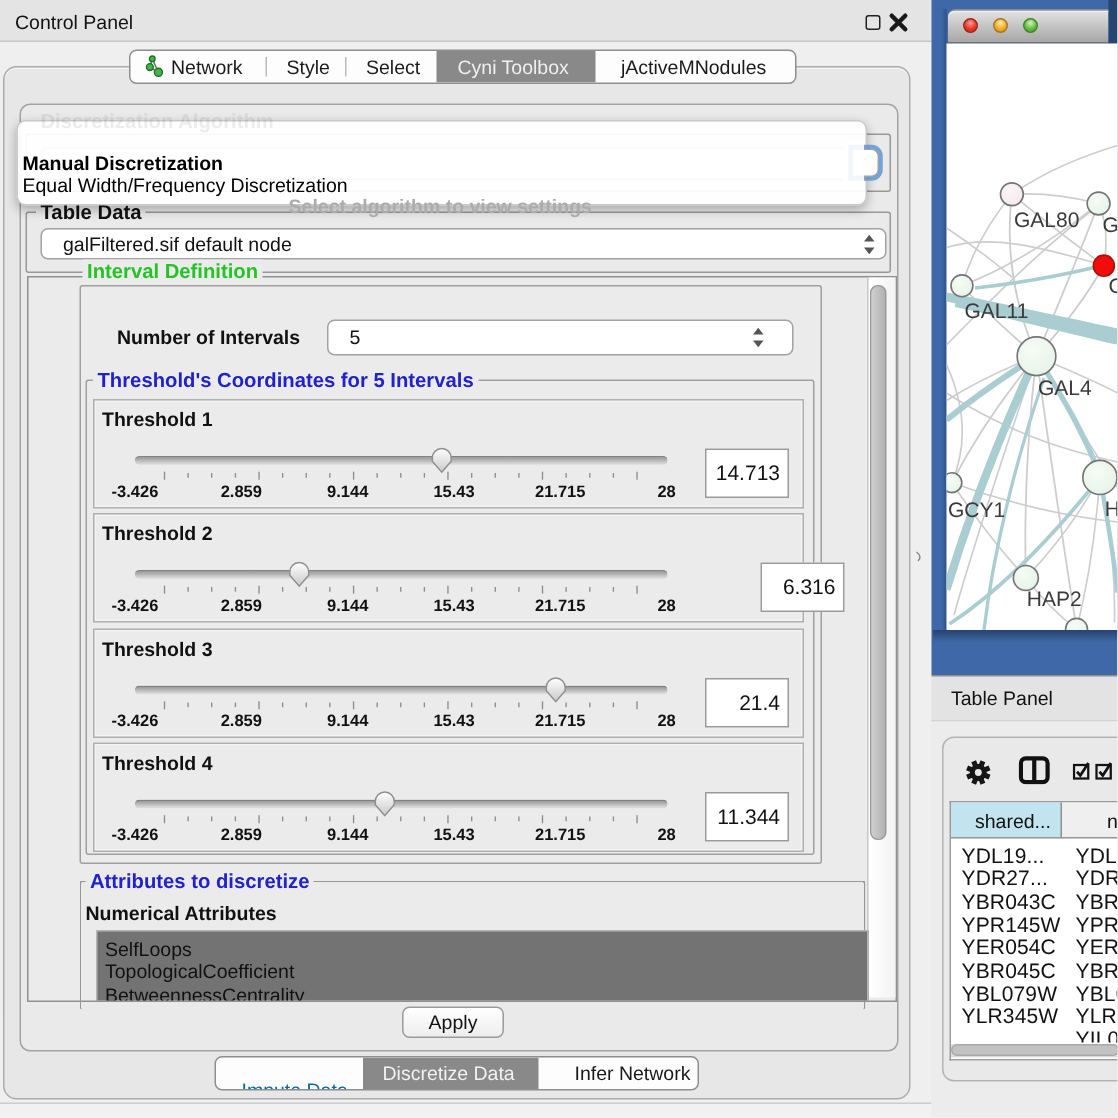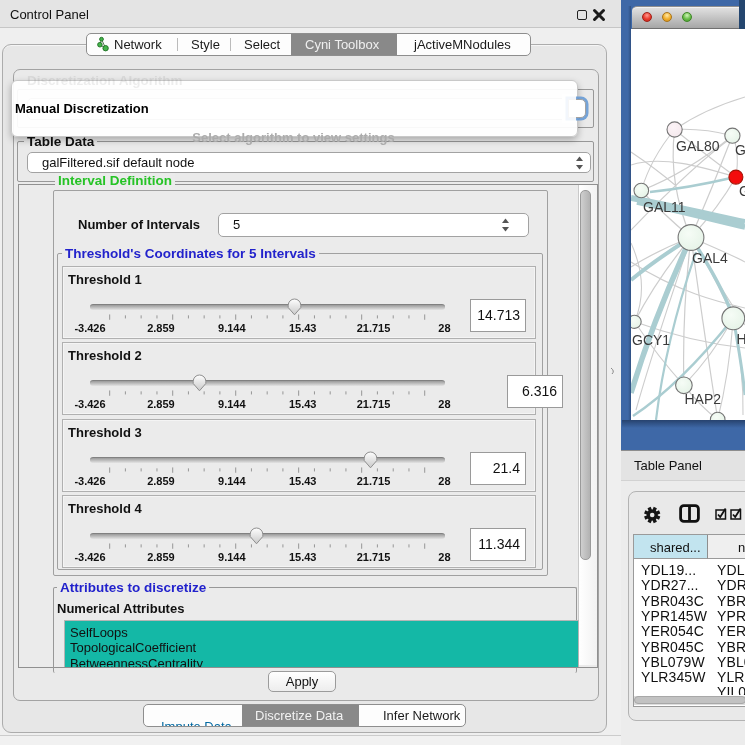--- a/index.html
+++ b/index.html
@@ -253,21 +253,21 @@
       </defs>
 <path d="M 7.5 1 a 6.3 6.3 0 0 1 6.3 6.3 v 2.2 L 7.5 16.8 L 1.2 9.5 v -2.2 A 6.3 6.3 0 0 1 7.5 1 Z" fill="url(#th3)" stroke="#8F8F8F" stroke-width="1"></path>
 </svg>
 <div class="vbox" style="top:528px;">11.344</div>
 
 <div class="abs" style="left:19px;top:185px;width:565px;height:480px;overflow:hidden;pointer-events:none;">
 </div>
 <div class="groupbox" style="left:53px;top:587px;width:522px;height:85px;border-bottom:none;"></div>
 <div class="gtitle" style="left:57px;top:580px;color:#2222CC;background:#EBEBEB;">Attributes to discretize</div>
 <div class="lbl bold" style="left:57px;top:601px;">Numerical Attributes</div>
-<div class="abs" style="left:64px;top:620px;width:513px;height:46px;background:#14b8a6;border:1px solid #B5B5B5;border-bottom:none;overflow:hidden;">
+<div class="abs" style="left:64px;top:620px;width:513px;height:46px;background:#737373;border:1px solid #B5B5B5;border-bottom:none;overflow:hidden;">
   <div class="lbl" style="left:5px;top:4px;">SelfLoops</div>
   <div class="lbl" style="left:5px;top:19px;">TopologicalCoefficient</div>
   <div class="lbl" style="left:5px;top:35px;">BetweennessCentrality</div>
 </div>
 
 <svg class="abs" style="left:610px;top:367px;" width="8" height="8" viewBox="0 0 8 8">
       <path d="M1 1 Q5 4 2 7" stroke="#888" stroke-width="1" fill="none"></path>
     </svg>
 
 <div class="abs" style="left:268px;top:671px;width:66px;height:19px;background:linear-gradient(#FFFFFF,#EDEDED);border:1px solid #9B9B9B;border-radius:5px;text-align:center;line-height:19px;font-size:13px;color:#111;">Apply</div>
@@ -282,20 +282,21 @@
 <div class="abs" style="left:0;top:735px;width:621px;height:10px;background:#F1F1F1;border-top:1px solid #CCC;"></div>
 
 <div class="groupbox" style="left:17px;top:89px;width:575px;height:37px;"></div>
 <div class="combo" style="left:27px;top:98px;width:553px;height:20px;"></div>
 
 <div class="abs" style="left:11px;top:80px;width:565px;height:55px;background:rgba(255,255,255,0.93);border:1px solid #C8C8C8;border-radius:6px;box-shadow:0 3px 7px rgba(0,0,0,0.28);"></div>
 <div class="lbl bold" style="left:27px;top:73px;color:rgba(50,50,50,0.09);font-size:13.5px;">Discretization Algorithm</div>
 <div class="abs" style="left:11px;top:80px;width:565px;height:55px;">
   <div style="position:absolute;left:0;top:5px;width:565px;text-align:center;font-size:13px;font-weight:bold;color:#ACACAC;margin-top:45px;">Select algorithm to view settings</div>
   <div class="lbl bold" style="left:4px;top:21px;color:#000;">Manual Discretization</div>
+  <div class="lbl" style="left:4px;top:36px;color:#000;">Equal Width/Frequency Discretization</div>
 </div>
 
 <div class="abs" style="left:568px;top:99px;width:18px;height:19px;background:#fff;border:1px solid #A2A2A2;border-radius:0 5px 5px 0;box-shadow:0 0 0 2.5px rgba(96,150,211,0.85);box-sizing:border-box;"></div>
 <div class="abs" style="left:562px;top:94px;width:14px;height:29px;background:rgba(255,255,255,0.9);"></div>
 
 <div class="abs" style="left:621px;top:0;width:124px;height:450px;background:#3E68A7;"></div>
 
 <div class="abs" style="left:739px;top:0;width:6px;height:29px;background:#24466F;"></div>
 
 <div class="abs" style="left:632px;top:6px;width:107px;height:23px;box-sizing:border-box;background:linear-gradient(#E3E3E3,#A6A6A6);border-top:1px solid #8E8E8E;border-bottom:1px solid #707070;border-radius:5px 0 0 0;box-shadow:inset 0 1px 0 #F2F2F2;"></div>

